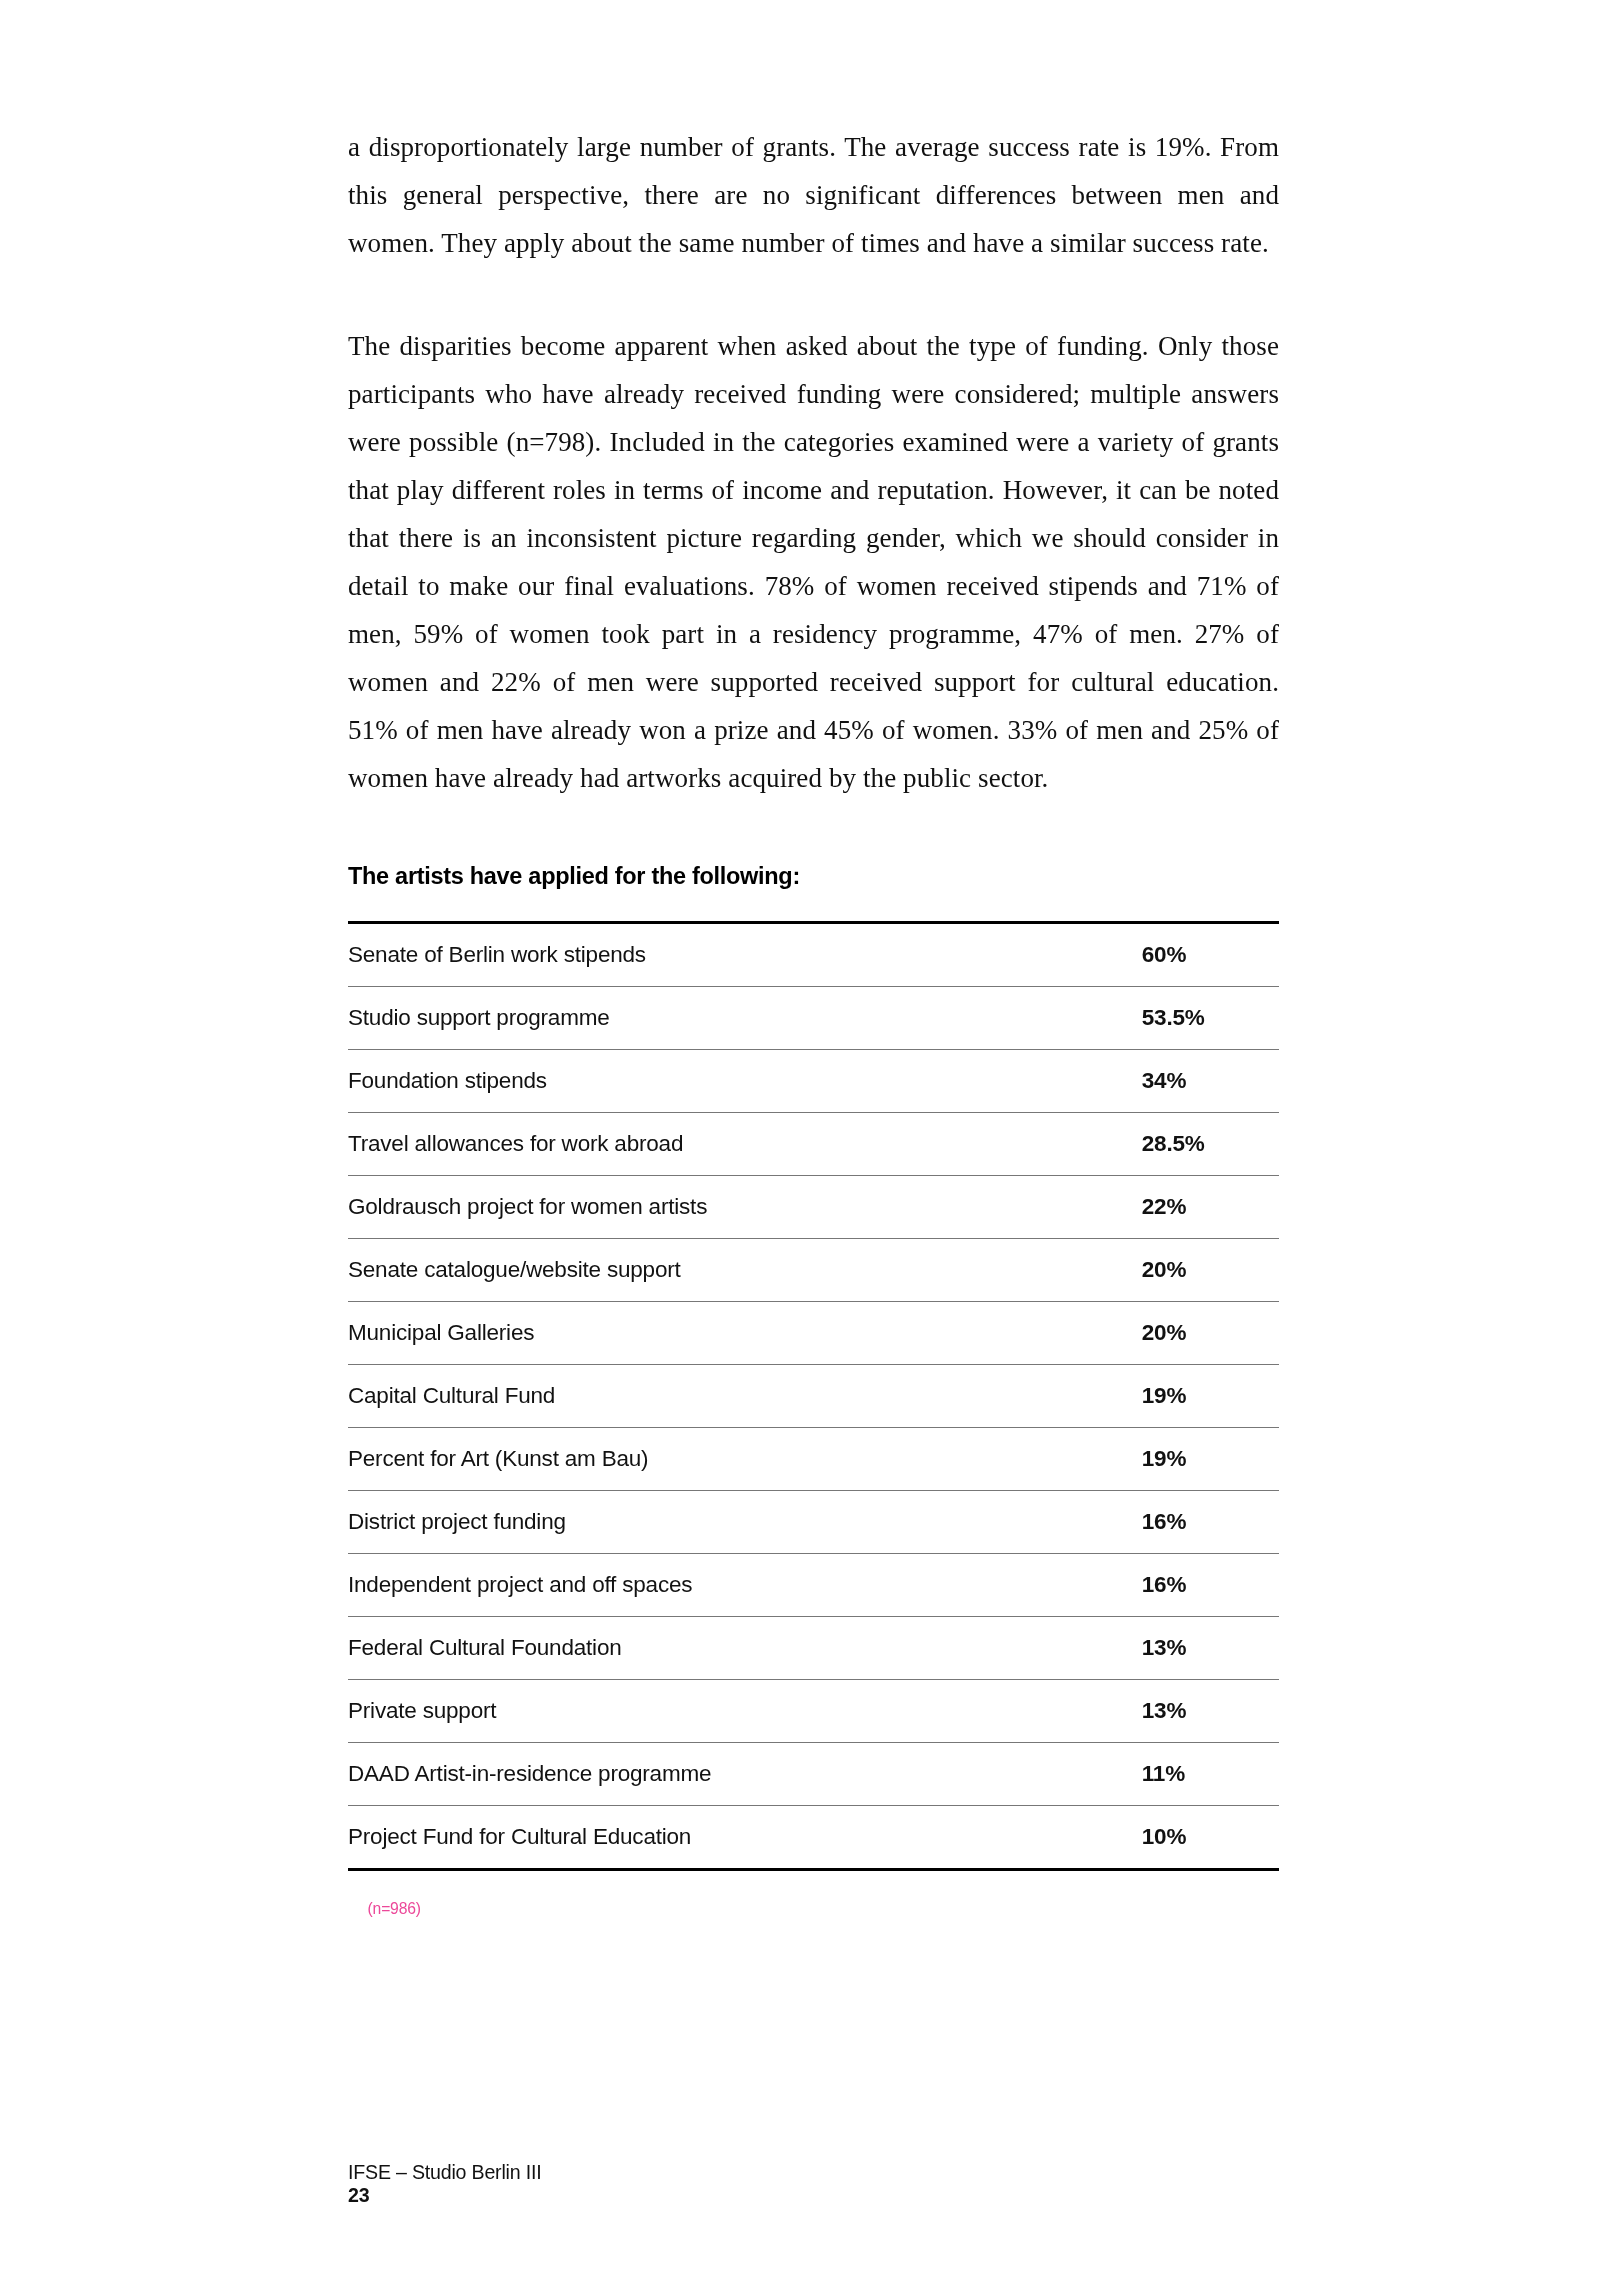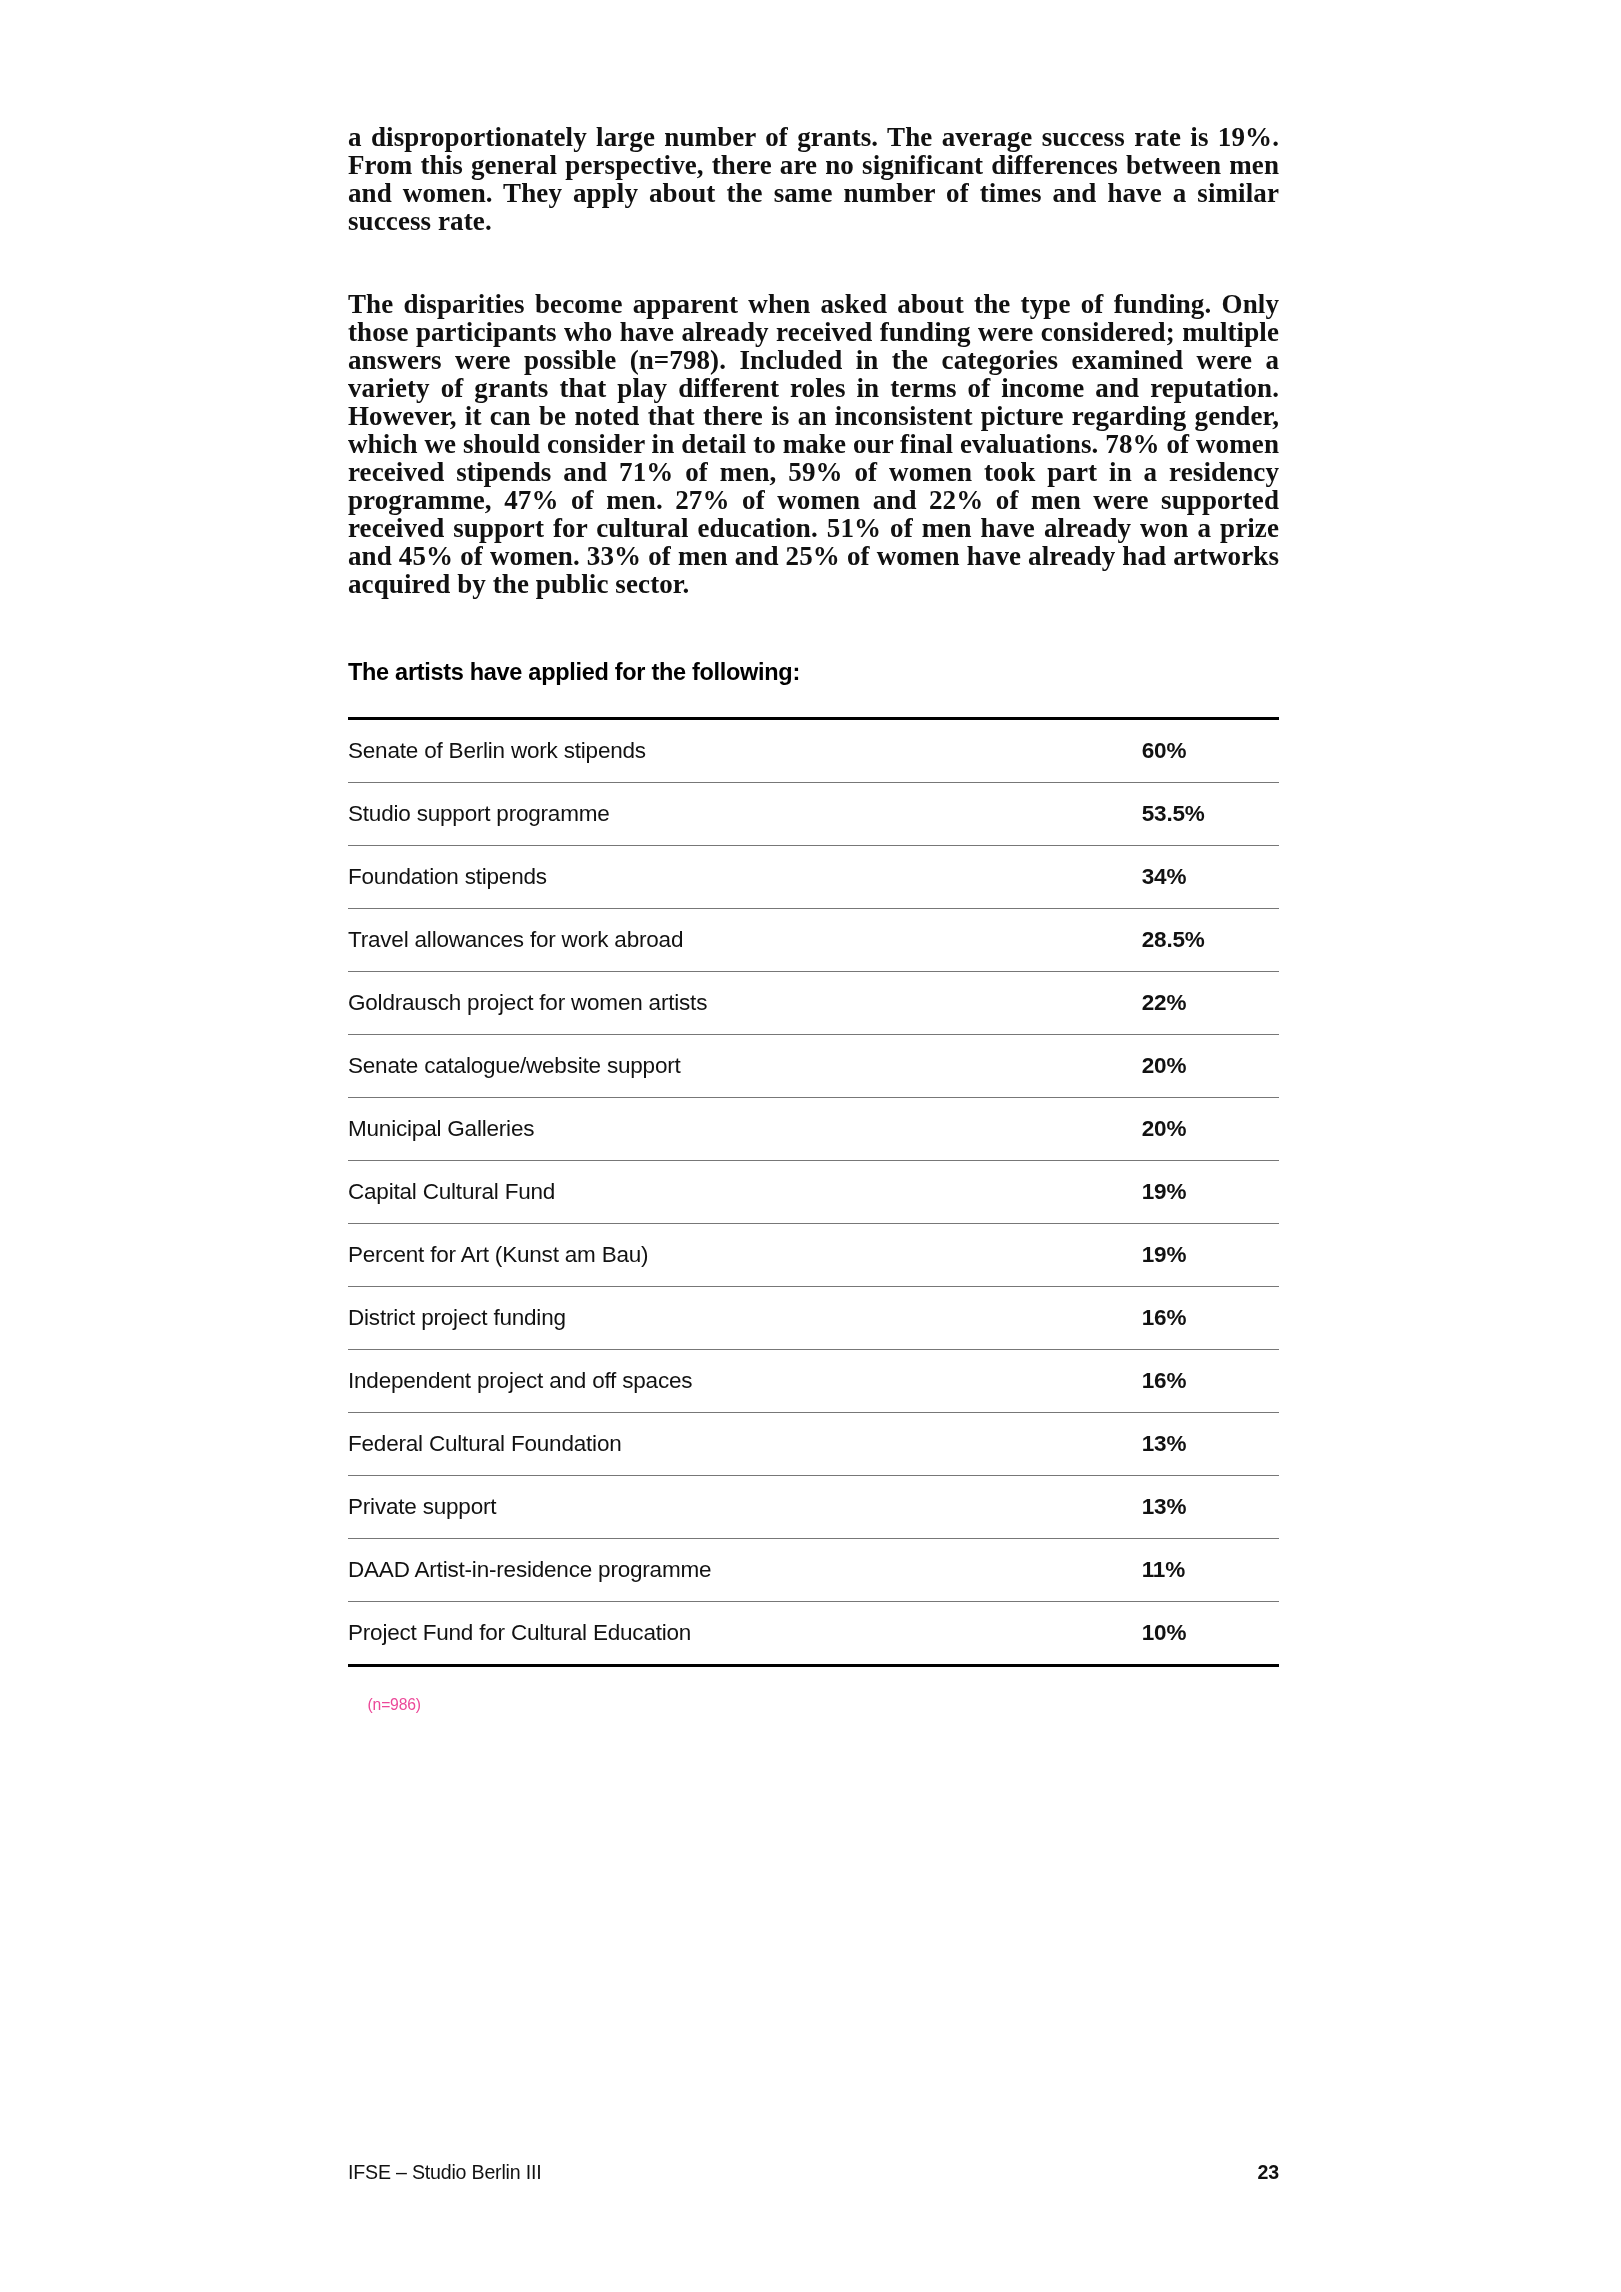--- a/index.html
+++ b/index.html
@@ -21,27 +21,26 @@
     position: absolute;
     left: 348px;
     top: 0;
     width: 931px;
   }
 
   
   .body-text {
     font-family: "Liberation Serif", "DejaVu Serif", serif;
     font-size: 27px;
-    line-height: 28px;
+    line-height: 48px;
     color: #111111;
     text-align: justify;
     text-justify: inter-word;
     margin: 0;
     letter-spacing: 0.1px;
-    font-weight: bold;
   }
 
   #para-1 { margin-top: 123px; }
   #para-2 { margin-top: 55px; }
 
   
   .section-heading {
     font-family: "Liberation Sans", "DejaVu Sans", sans-serif;
     font-size: 23.5px;
     font-weight: bold;
@@ -107,20 +106,21 @@
     left: 348px;
     top: 2161px;
     width: 931px;
     display: flex;
     align-items: baseline;
     justify-content: space-between;
     font-family: "Liberation Sans", "DejaVu Sans", sans-serif;
     font-size: 19.6px;
     color: #111111;
     letter-spacing: -0.2px;
+    flex-direction: column;
   }
 
   .footer-number {
     font-weight: bold;
   }
 </style>
 </head>
 <body>
 
 <div class="page">

